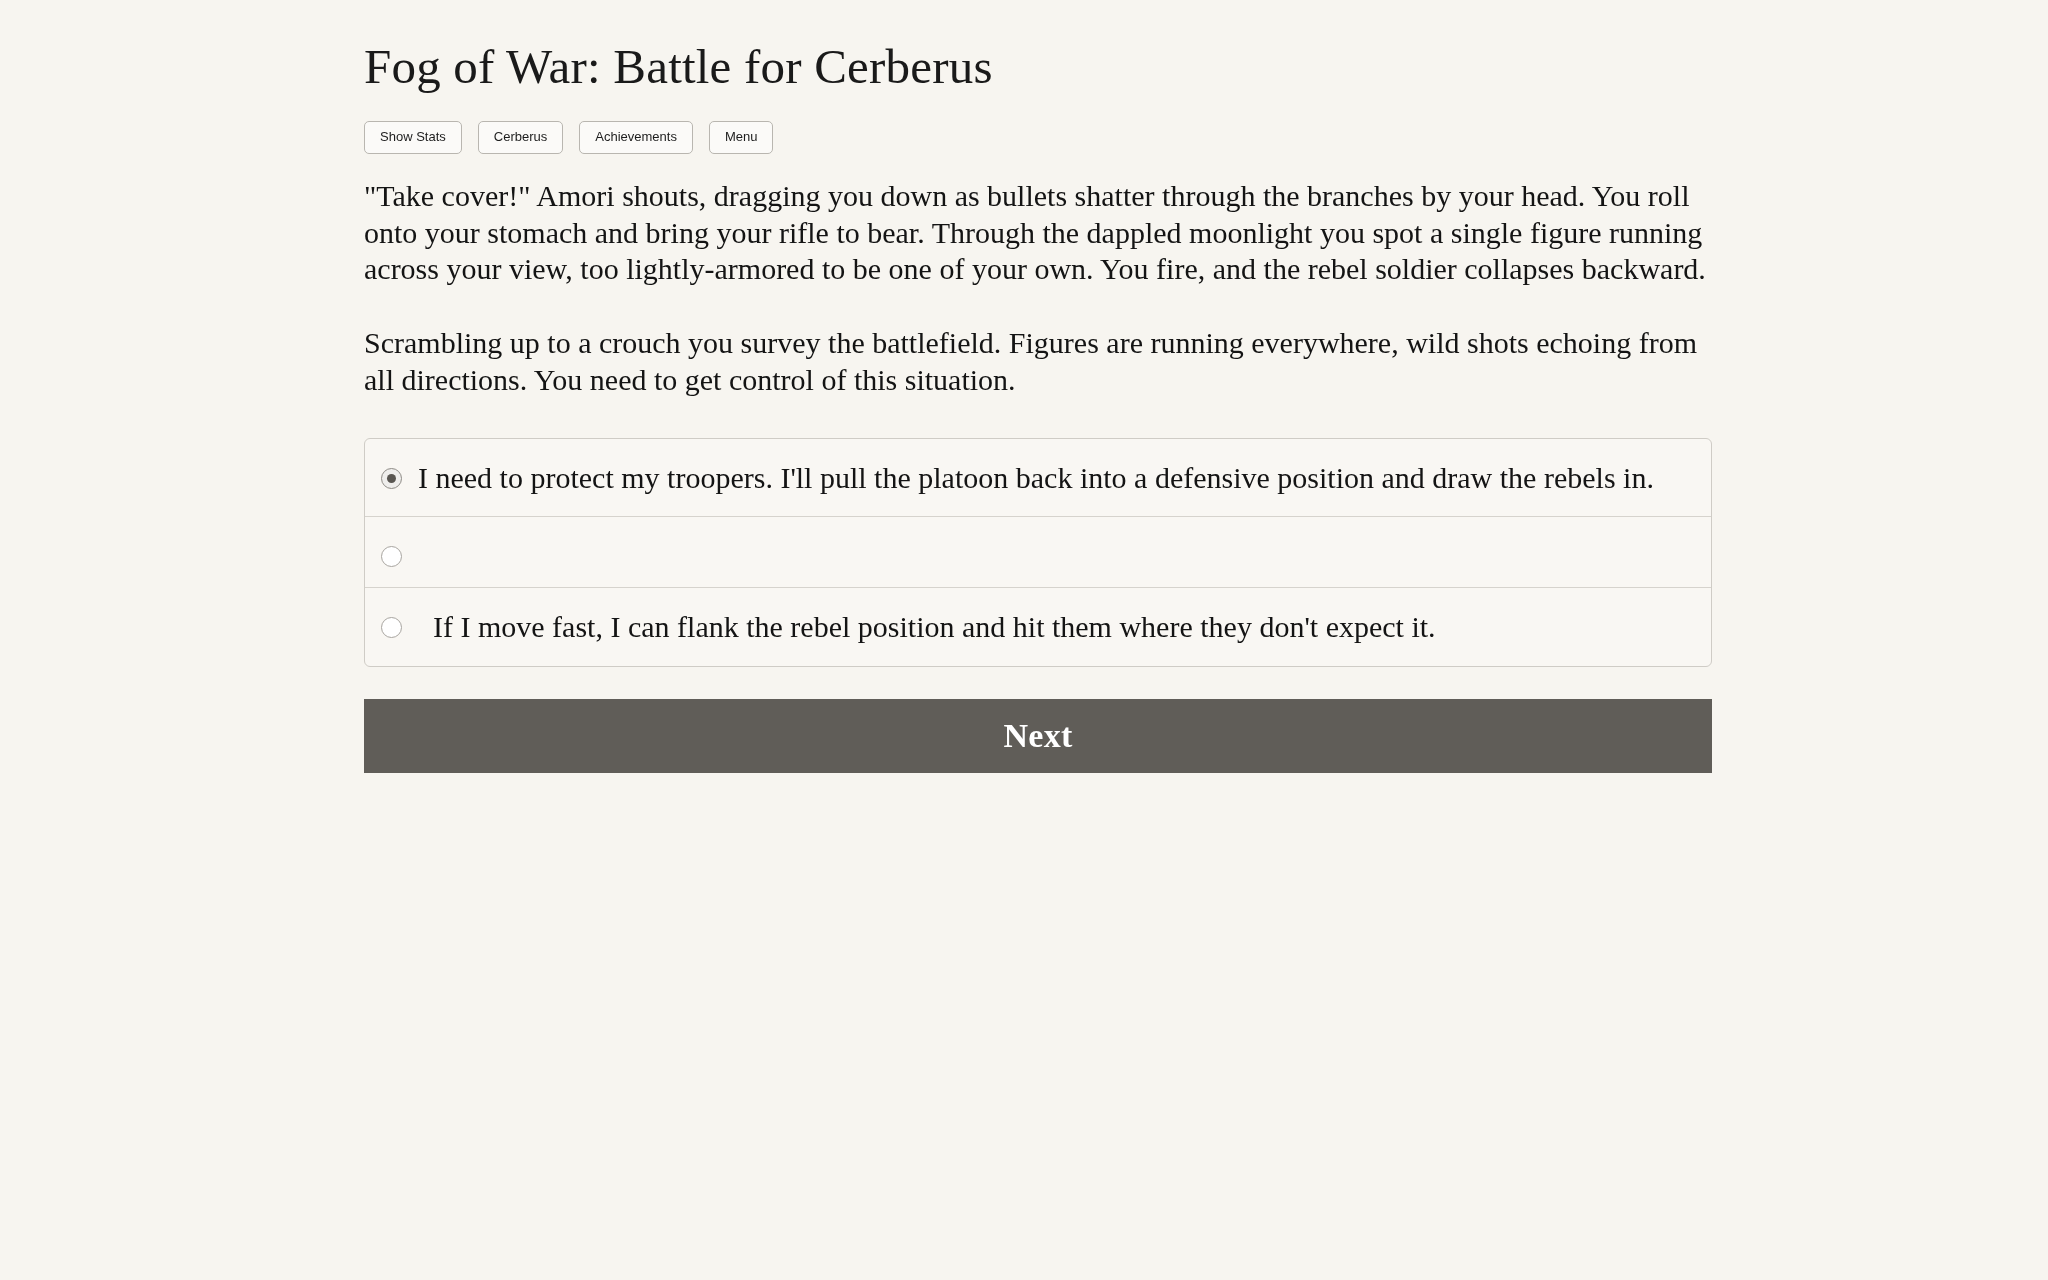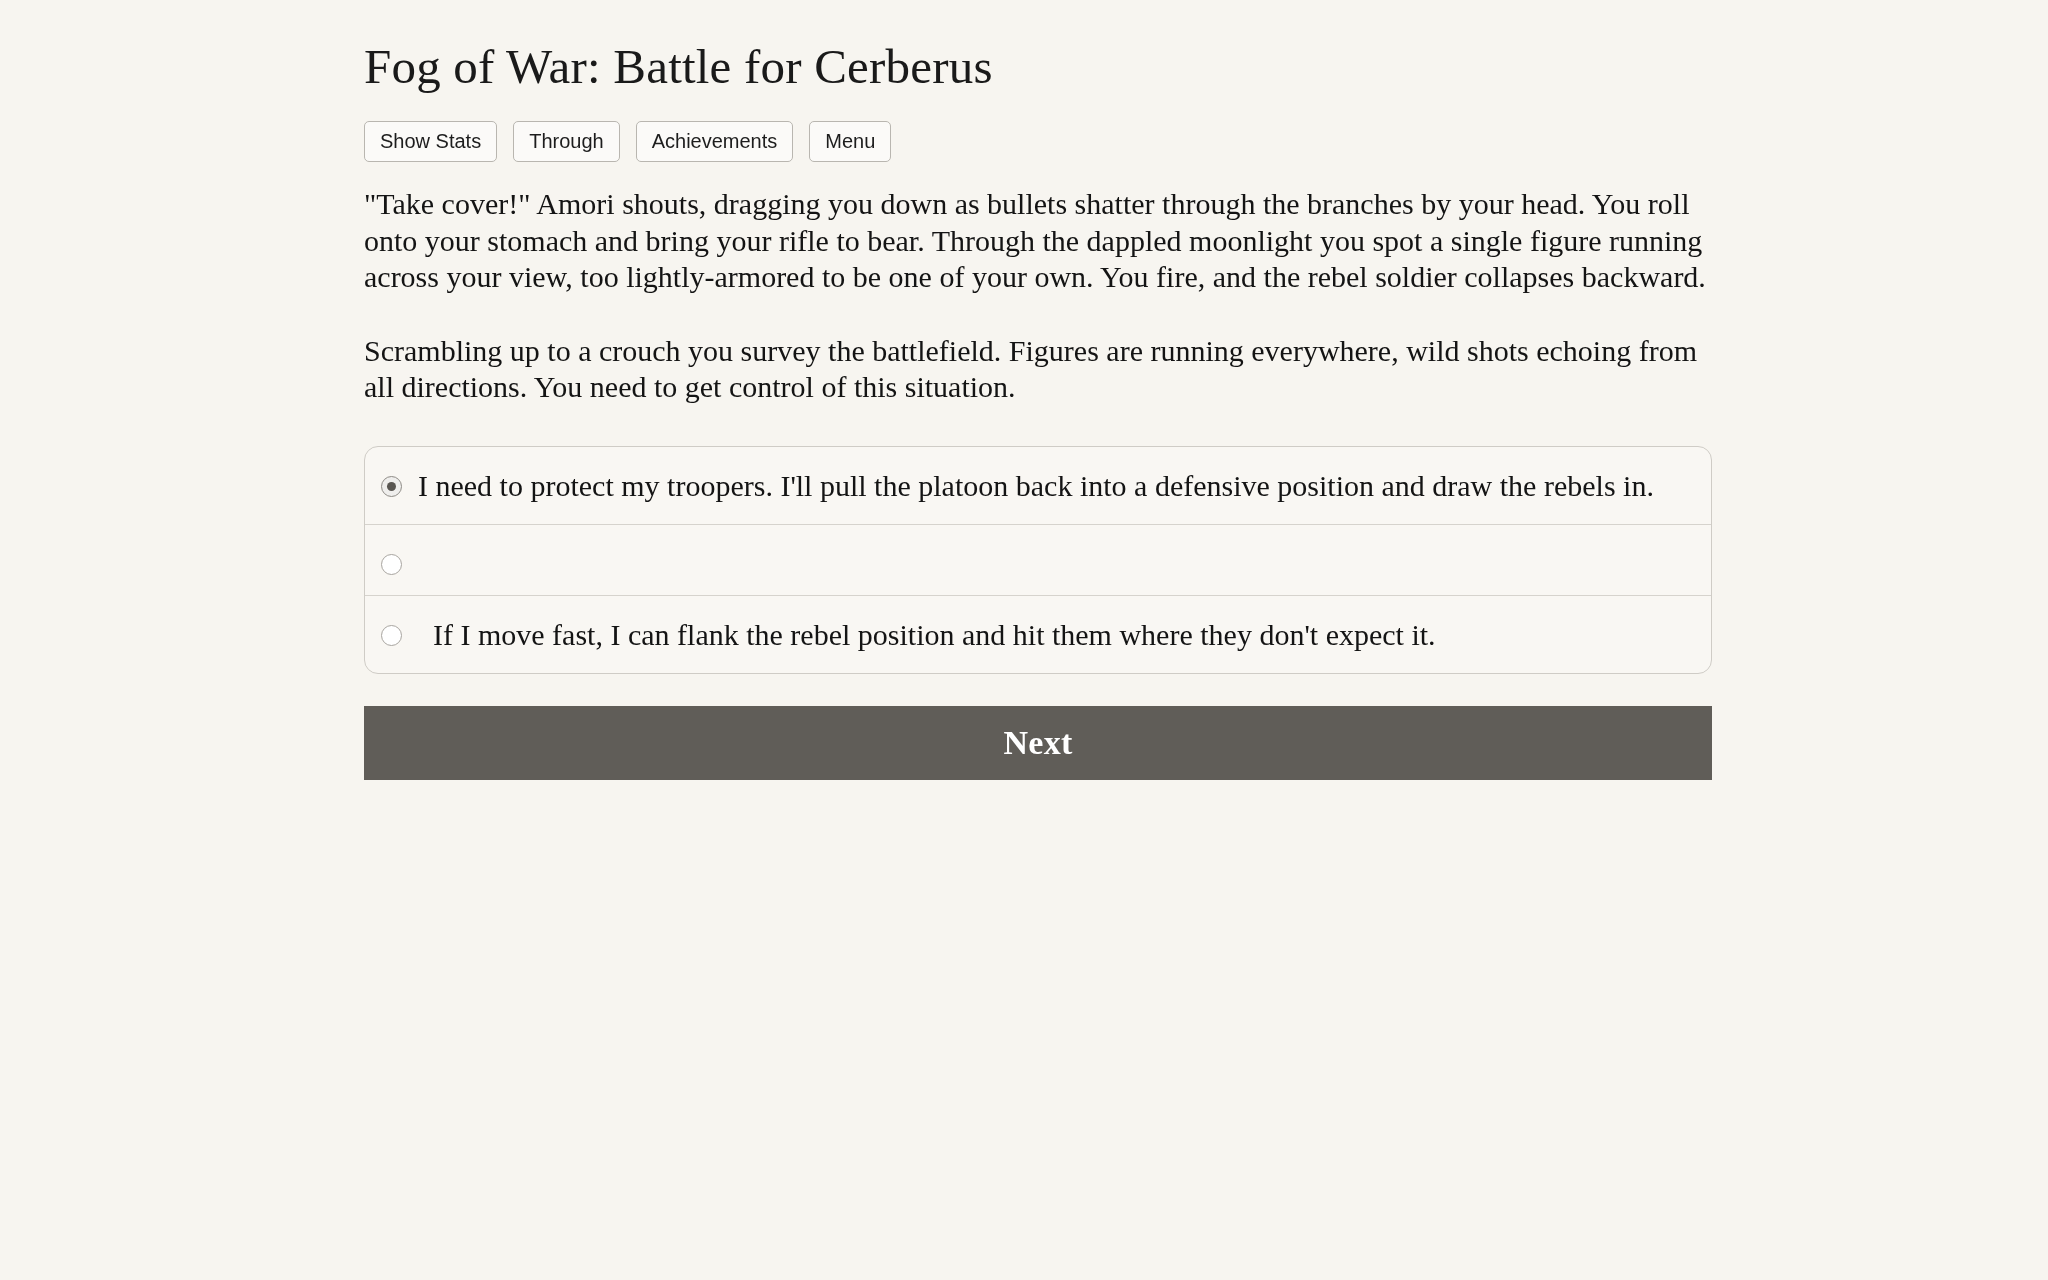--- a/index.html
+++ b/index.html
@@ -41,21 +41,21 @@
     color: #1a1a1a;
   }
   .toolbar {
     padding-top: 26px;
     display: flex;
     gap: 16px;
     align-items: center;
   }
   .tool-btn {
     font-family: "Liberation Sans", sans-serif;
-    font-size: 20px;
+    font-size: 13px;
     color: #1d1d1d;
     background: #fbfaf8;
     border: 1px solid #b9b6b0;
     border-radius: 5px;
     padding: 8px 15px 9px 15px;
     line-height: 1.1;
     cursor: pointer;
   }
   .story {
     padding-top: 24px;
@@ -65,21 +65,21 @@
     line-height: 1.22;
     margin: 0 0 12px 0;
     color: #141414;
   }
   .story p + p {
     margin-top: 37px;
   }
   .choices {
     margin-top: 40px;
     border: 1px solid #cfccc6;
-    border-radius: 14px;
+    border-radius: 6px;
     background: #f9f7f3;
     overflow: hidden;
   }
   .choice {
     display: flex;
     align-items: flex-start;
     gap: 16px;
     padding: 20px 22px 20px 16px;
     border-bottom: 1px solid #d6d3cd;
     cursor: pointer;
@@ -141,21 +141,21 @@
 </head>
 <body>
 
 <div class="page">
   <div class="container">
 
     <h1 class="title">Fog of War: Battle for Cerberus</h1>
 
     <div class="toolbar">
       <button class="tool-btn">Show Stats</button>
-      <button class="tool-btn">Through</button>
+      <button class="tool-btn">Cerberus</button>
       <button class="tool-btn">Achievements</button>
       <button class="tool-btn">Menu</button>
     </div>
 
     <div class="story">
       <p>"Take cover!" Amori shouts, dragging you down as bullets shatter through the branches by your head. You roll onto your stomach and bring your rifle to bear. Through the dappled moonlight you spot a single figure running across your view, too lightly-armored to be one of your own. You fire, and the rebel soldier collapses backward.</p>
       <p>Scrambling up to a crouch you survey the battlefield. Figures are running everywhere, wild shots echoing from all directions. You need to get control of this situation.</p>
     </div>
 
     <div class="choices">

